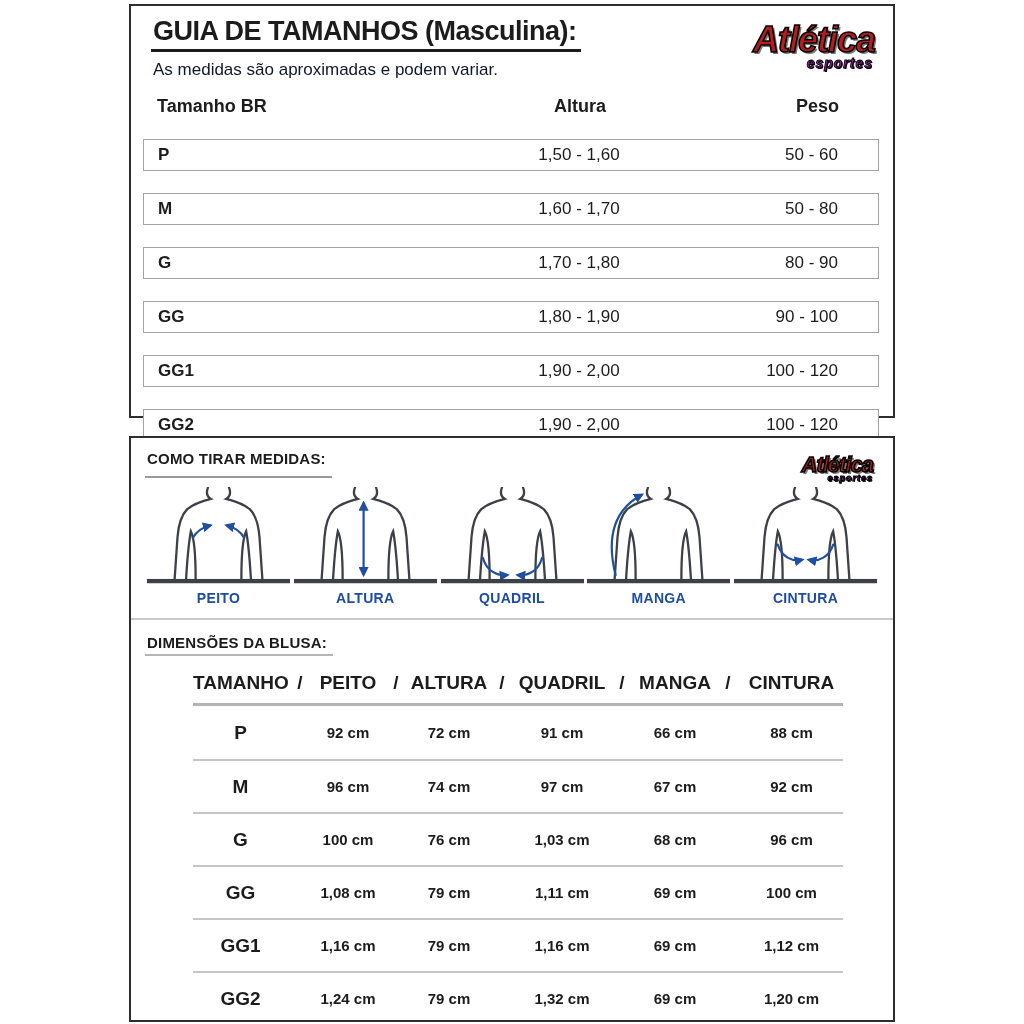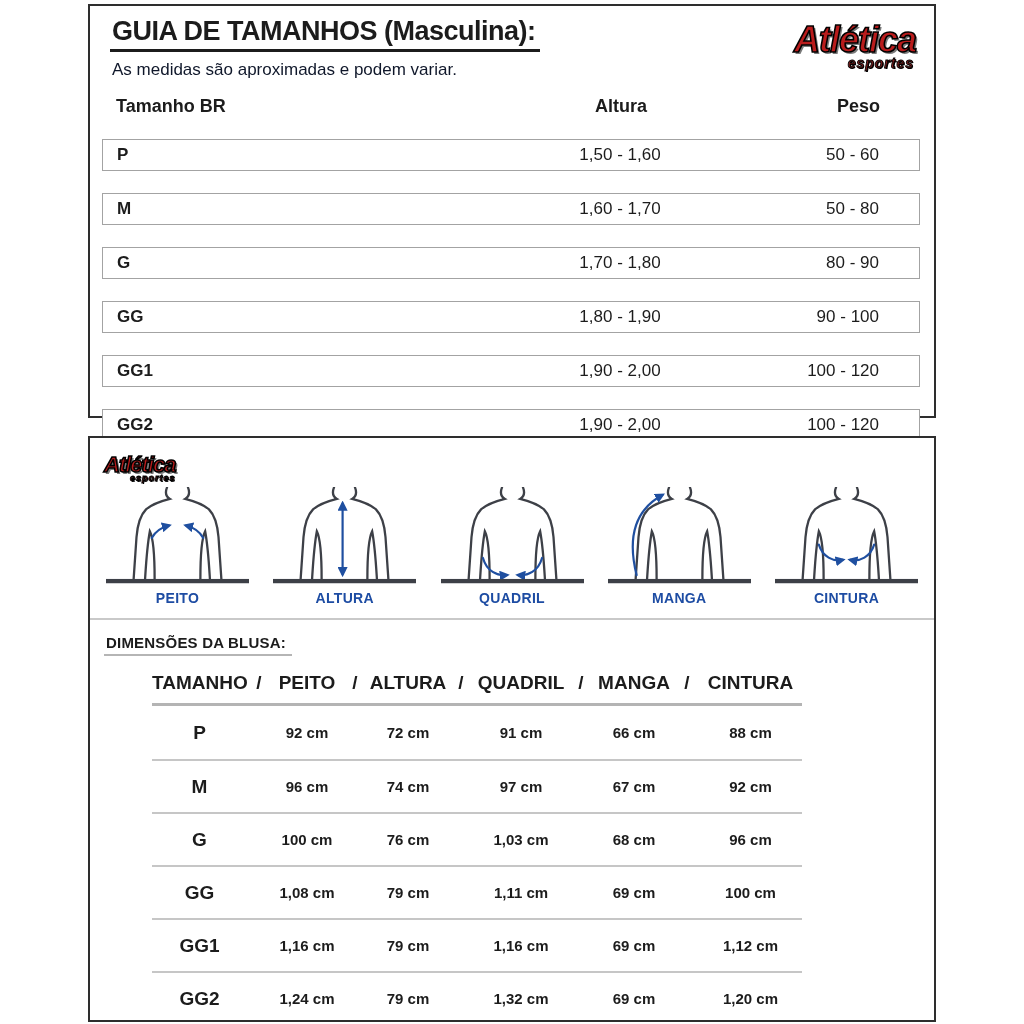--- a/index.html
+++ b/index.html
@@ -1,32 +1,32 @@
 <!DOCTYPE html>
 <html><head>
 <meta charset="utf-8">
 <style>
   * { margin:0; padding:0; box-sizing:border-box; }
   html,body { background:#fff; width:1024px; font-family:"Liberation Sans", sans-serif; color:#1c1c1c; }
-  .page { width:848px; margin:0 auto; padding-top:4px; }
+  .page { width:766px; margin:0 auto; padding-top:4px; }
 
   .panel { border:2px solid #2e2e2e; background:#fff; }
   .panel-top { height:414px; padding:10px 14px 14px 12px; }
   .panel-bottom { height:586px; margin-top:18px; padding:12px 14px 10px 14px; overflow:hidden; }
 
   
   .top-header { display:flex; justify-content:space-between; align-items:flex-start; }
   .page-title { font-size:27px; font-weight:bold; letter-spacing:-0.5px;
                 display:inline-block; border-bottom:3px solid #1c1c1c; padding:0 4px 2px 2px; margin-left:8px; }
   .subtitle { font-size:17px; color:#0f172a; margin:8px 0 0 10px; }
 
   .logo { display:flex; flex-direction:column; align-items:flex-end; line-height:1; }
   .logo-main { font-style:italic; font-weight:bold; color:#b91c1c;
                -webkit-text-stroke:1.6px #000; text-shadow:2px 2px 0 #7a7a7a; letter-spacing:-1px; }
-  .logo-sub  { font-style:italic; font-weight:bold; color:#7f1d1d;
+  .logo-sub  { font-style:italic; font-weight:bold; color:#a21caf;
                -webkit-text-stroke:0.9px #000; text-shadow:1px 1px 0 #000; letter-spacing:1px; margin-top:-2px; }
   .logo-large { margin:6px 4px 0 0; }
   .logo-large .logo-main { font-size:36px; }
   .logo-large .logo-sub  { font-size:14px; margin-right:2px; }
   .logo-small .logo-main { font-size:22px; }
   .logo-small .logo-sub  { font-size:9px; }
 
   .size-table { margin-top:16px; }
   .st-grid { display:grid; grid-template-columns:1fr 250px 160px; align-items:center; padding:0 14px; }
   .st-head { font-weight:bold; font-size:18px; margin-bottom:4px; }
@@ -135,20 +135,21 @@
       <div class="st-grid st-row">
         <span class="size">GG2</span>
         <span class="c2">1,90 - 2,00</span>
         <span class="c3">100 - 120</span>
       </div>
     </div>
   </section>
 
   <section class="panel panel-bottom">
     <div class="bottom-header">
+      <span class="section-title">COMO TIRAR MEDIDAS:</span>
       <div class="logo logo-small">
         <span class="logo-main">Atlética</span>
         <span class="logo-sub">esportes</span>
       </div>
     </div>
 
     <div class="figures">
       <div class="figure">
         <svg viewBox="0 0 150 104">
           <use href="#torso" x="15" y="0"></use>

